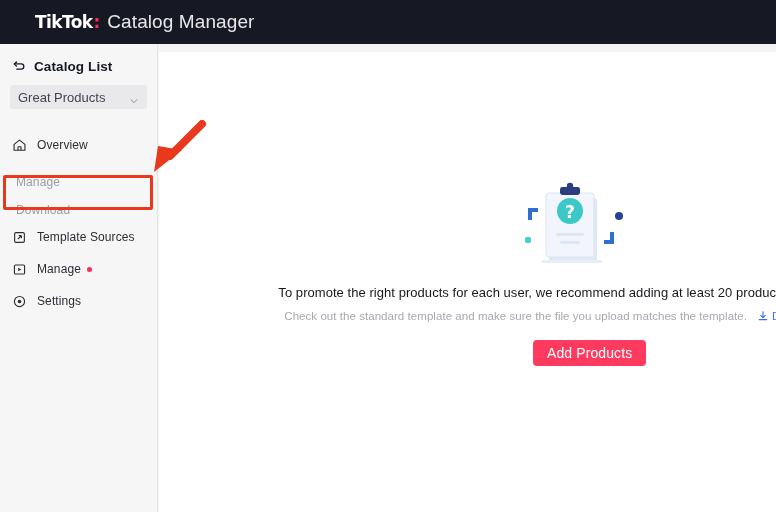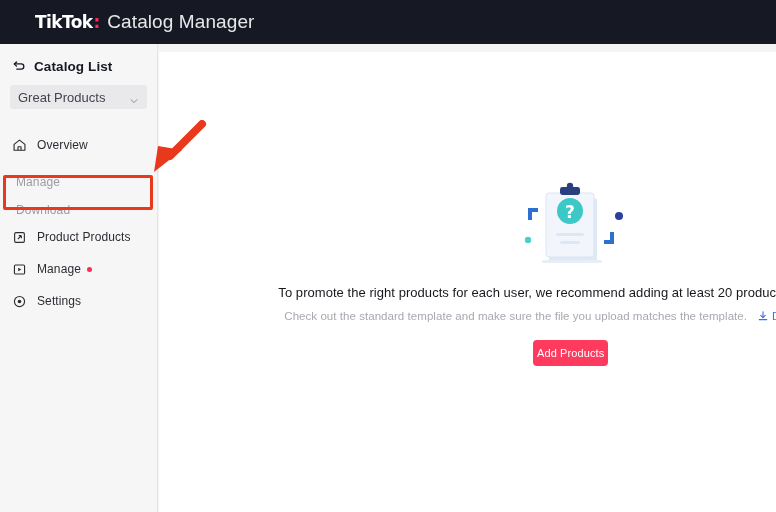--- a/index.html
+++ b/index.html
@@ -209,24 +209,24 @@
     vertical-align: -2px;
     width: 12px; height: 12px;
     color: #3a6df0;
     margin-right: 3px;
   }
   .add-btn {
     position: absolute;
     left: 374px;
     top: 288px;
     height: 26px;
-    padding: 0 4px;
+    padding: 0 14px;
     background: #fe3b5e;
     color: #ffffff;
-    font-size: 11px;
+    font-size: 14px;
     border: none;
     border-radius: 4px;
     cursor: pointer;
     font-family: "Liberation Sans", sans-serif;
     letter-spacing: 0.1px;
   }
 
   
   .anno-box {
     position: absolute;
@@ -296,21 +296,21 @@
 
       <div class="nav-section-label">Download</div>
 
       <div class="nav-item">
         <span class="nav-icon">
           <svg viewBox="0 0 16 16" width="15" height="15" fill="none" stroke="currentColor" stroke-width="1.2" stroke-linejoin="round">
             <rect x="2.8" y="2.8" width="10.4" height="10.4" rx="1.4"></rect>
             <path d="M6.2 9.8 10 6M10 6H7.2M10 6v2.8"></path>
           </svg>
         </span>
-        <span class="nav-label">Product Products</span>
+        <span class="nav-label">Template Sources</span>
       </div>
 
 
       <div class="nav-item">
         <span class="nav-icon">
           <svg viewBox="0 0 16 16" width="15" height="15" fill="none" stroke="currentColor" stroke-width="1.2" stroke-linejoin="round">
             <rect x="2.6" y="3.2" width="10.8" height="9.6" rx="1.2"></rect>
             <path d="M6.6 6.2l3.4 1.8-3.4 1.8z" fill="currentColor" stroke="none"></path>
           </svg>
         </span>

